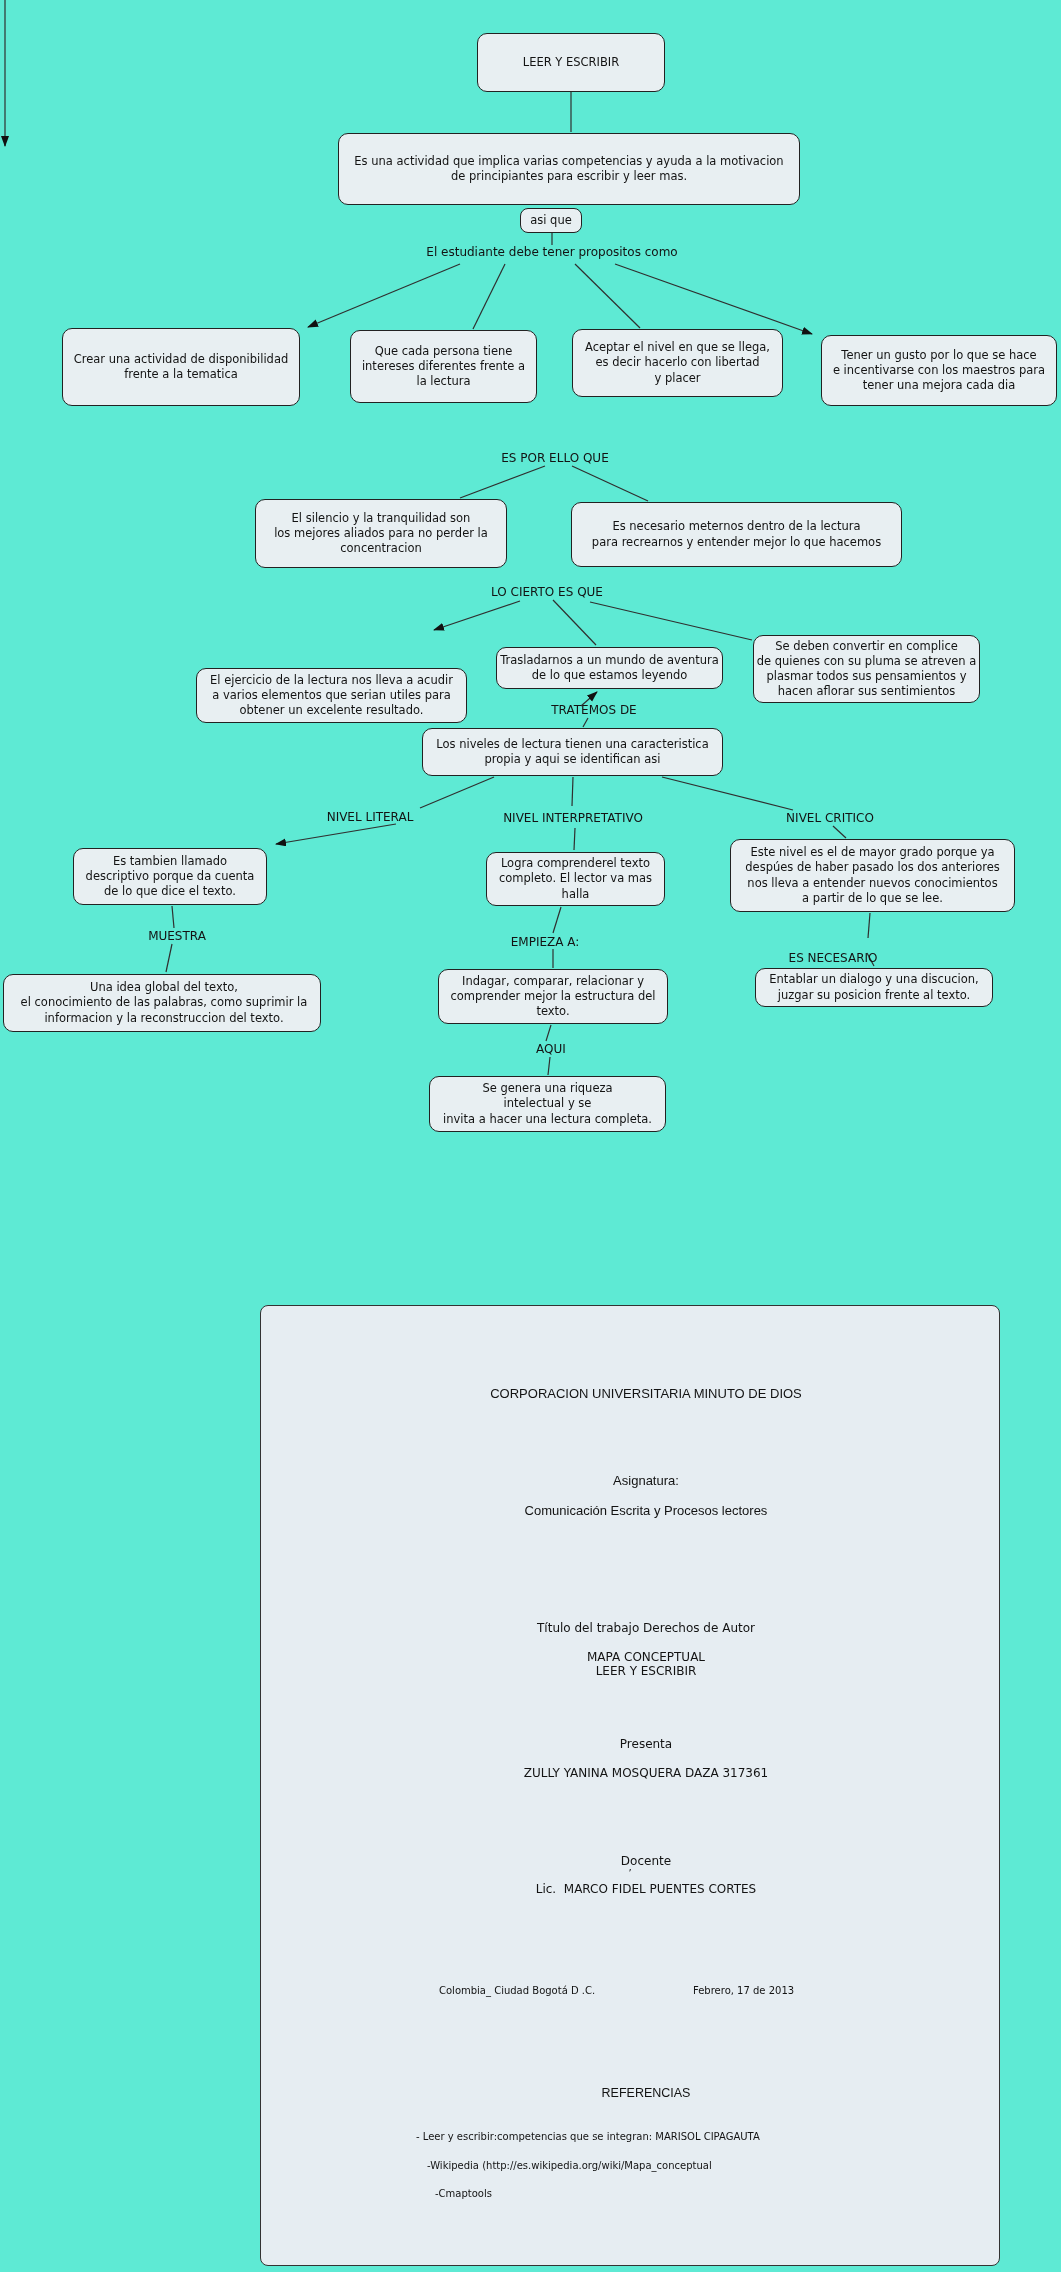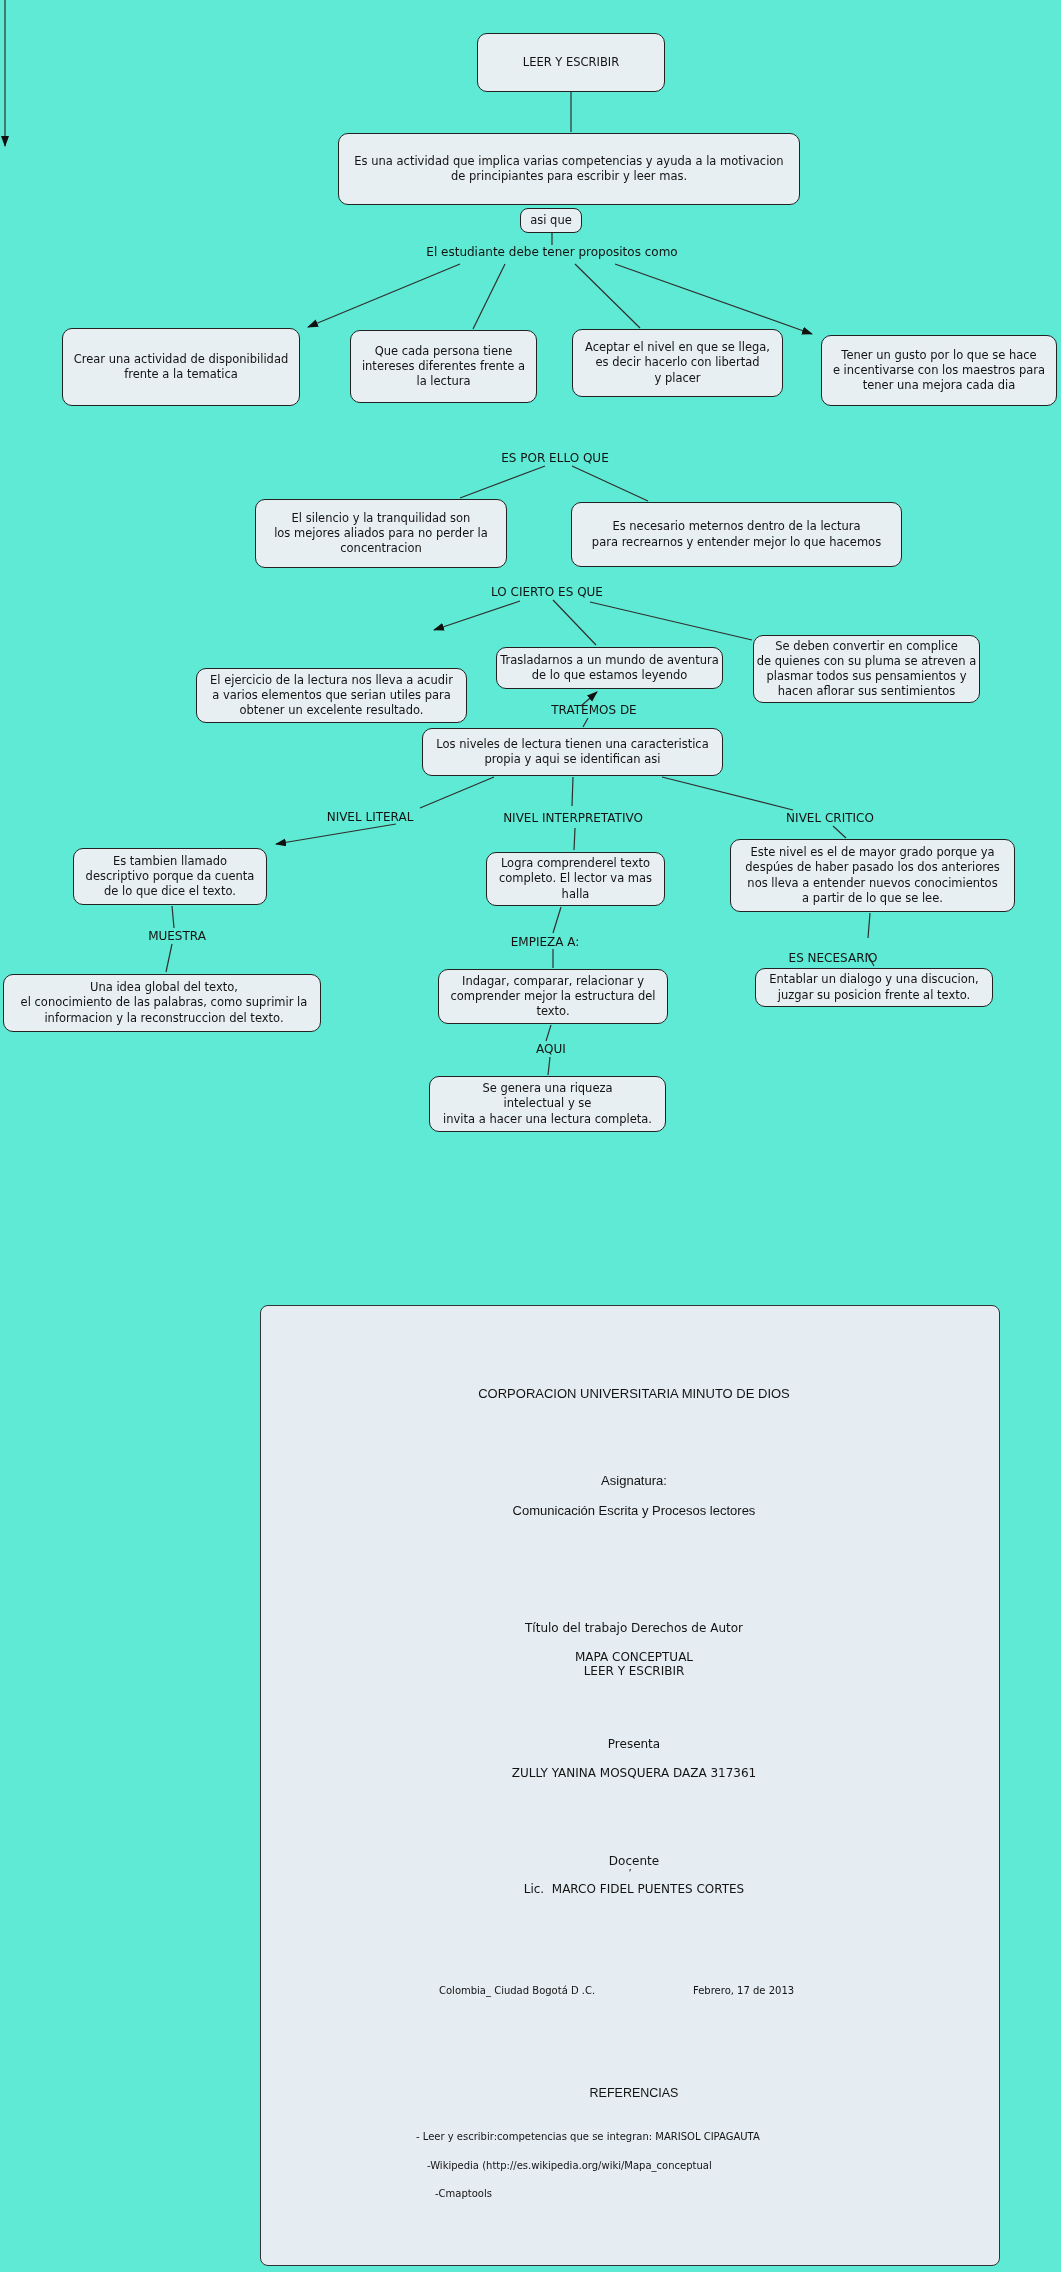--- a/index.html
+++ b/index.html
@@ -15,21 +15,21 @@
   }
   .node.small { border-radius:8px; }
   .lbl {
     position:absolute; transform:translate(-50%,-50%); font-size:12px; color:#131313;
     white-space:pre; text-align:center; line-height:1.2;
   }
   .doc {
     position:absolute; left:260px; top:1305px; width:740px; height:961px;
     background:var(--doc-fill,#e6edf2); border:1px solid #333; border-radius:8px;
   }
-  .doc-line { position:absolute; left:264px; width:740px; text-align:center; font-size:12px; color:#131313; white-space:pre; }
+  .doc-line { position:absolute; left:276px; width:740px; text-align:center; font-size:12px; color:#131313; white-space:pre; }
   .doc-line.cond { font-family:"Liberation Sans", sans-serif; font-size:13px; }
   .doc-left { position:absolute; font-size:10px; color:#131313; white-space:pre; }
   .tinymark { position:absolute; left:260px; width:740px; text-align:center; font-size:10px; color:#131313; }
 </style>
 </head>
 <body>
 
 <div class="canvas">
 
   <svg class="wires" viewBox="0 0 1061 2272">

